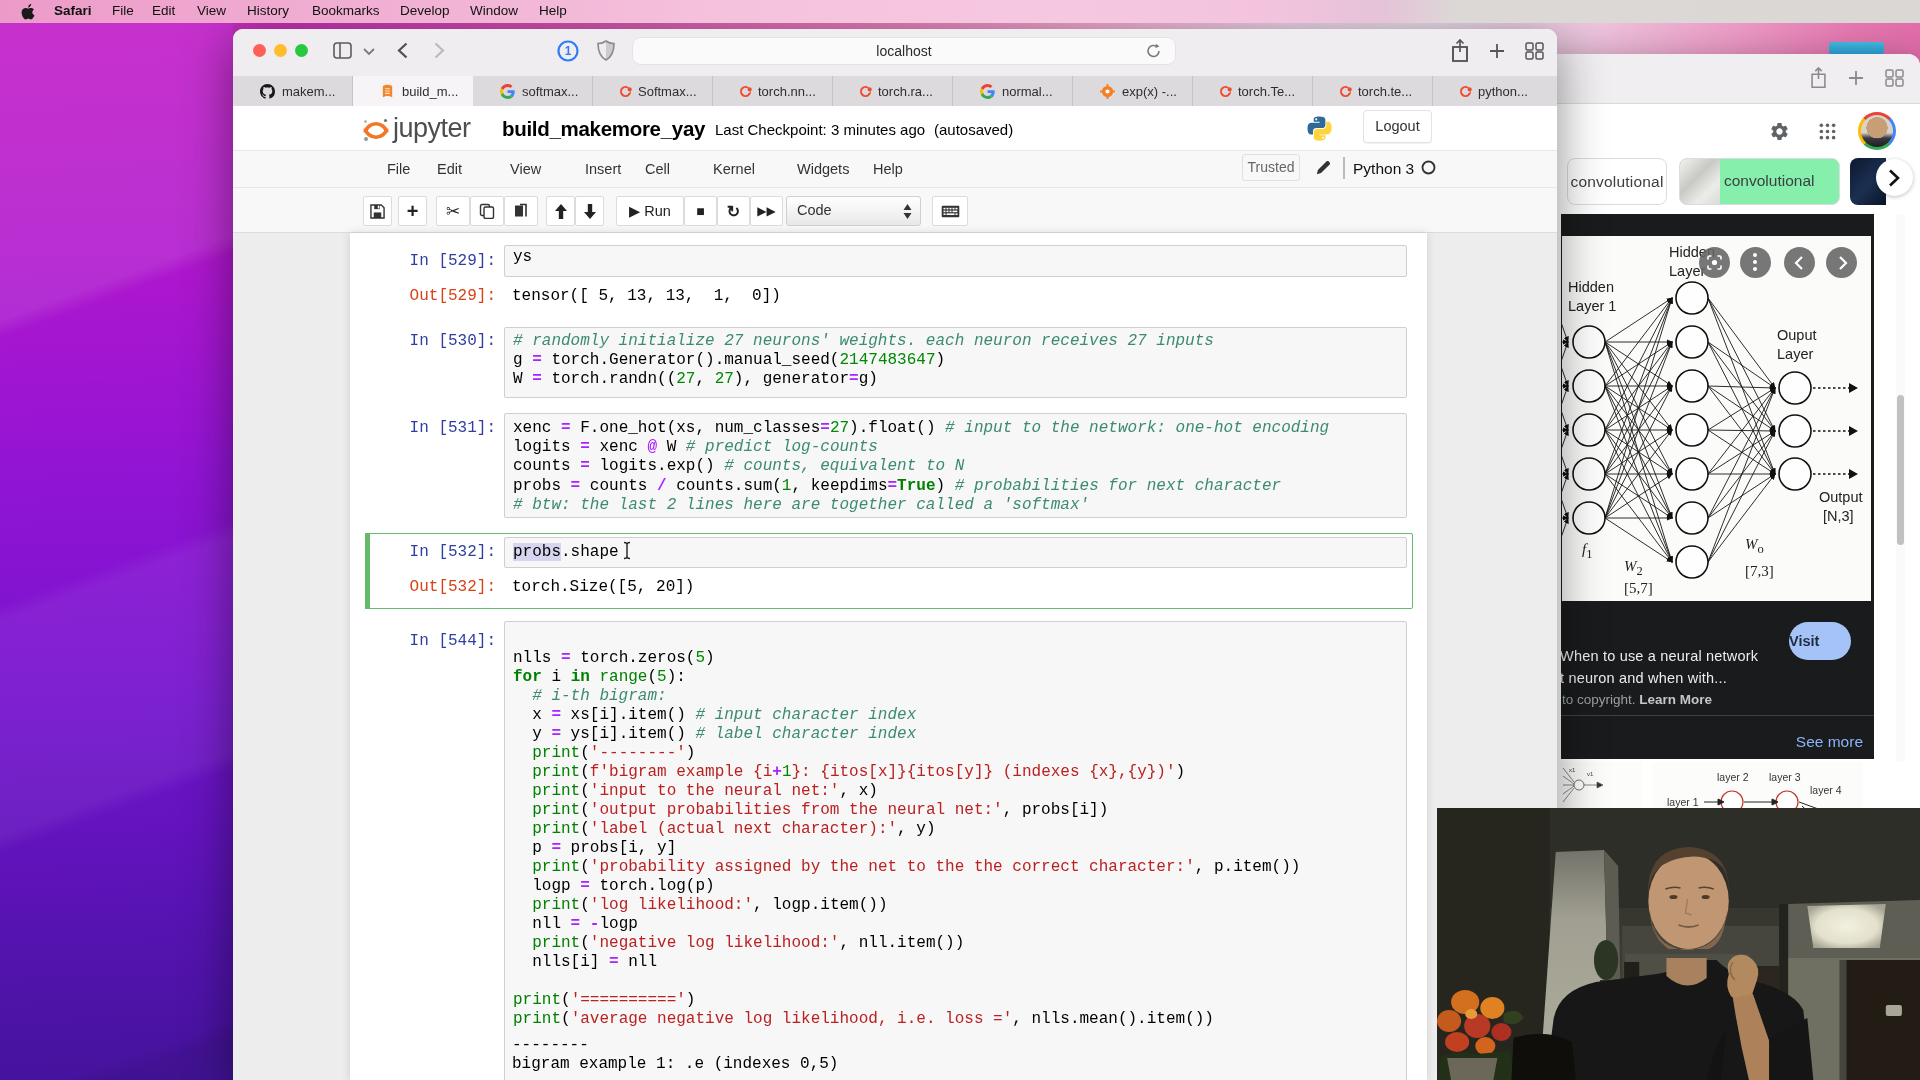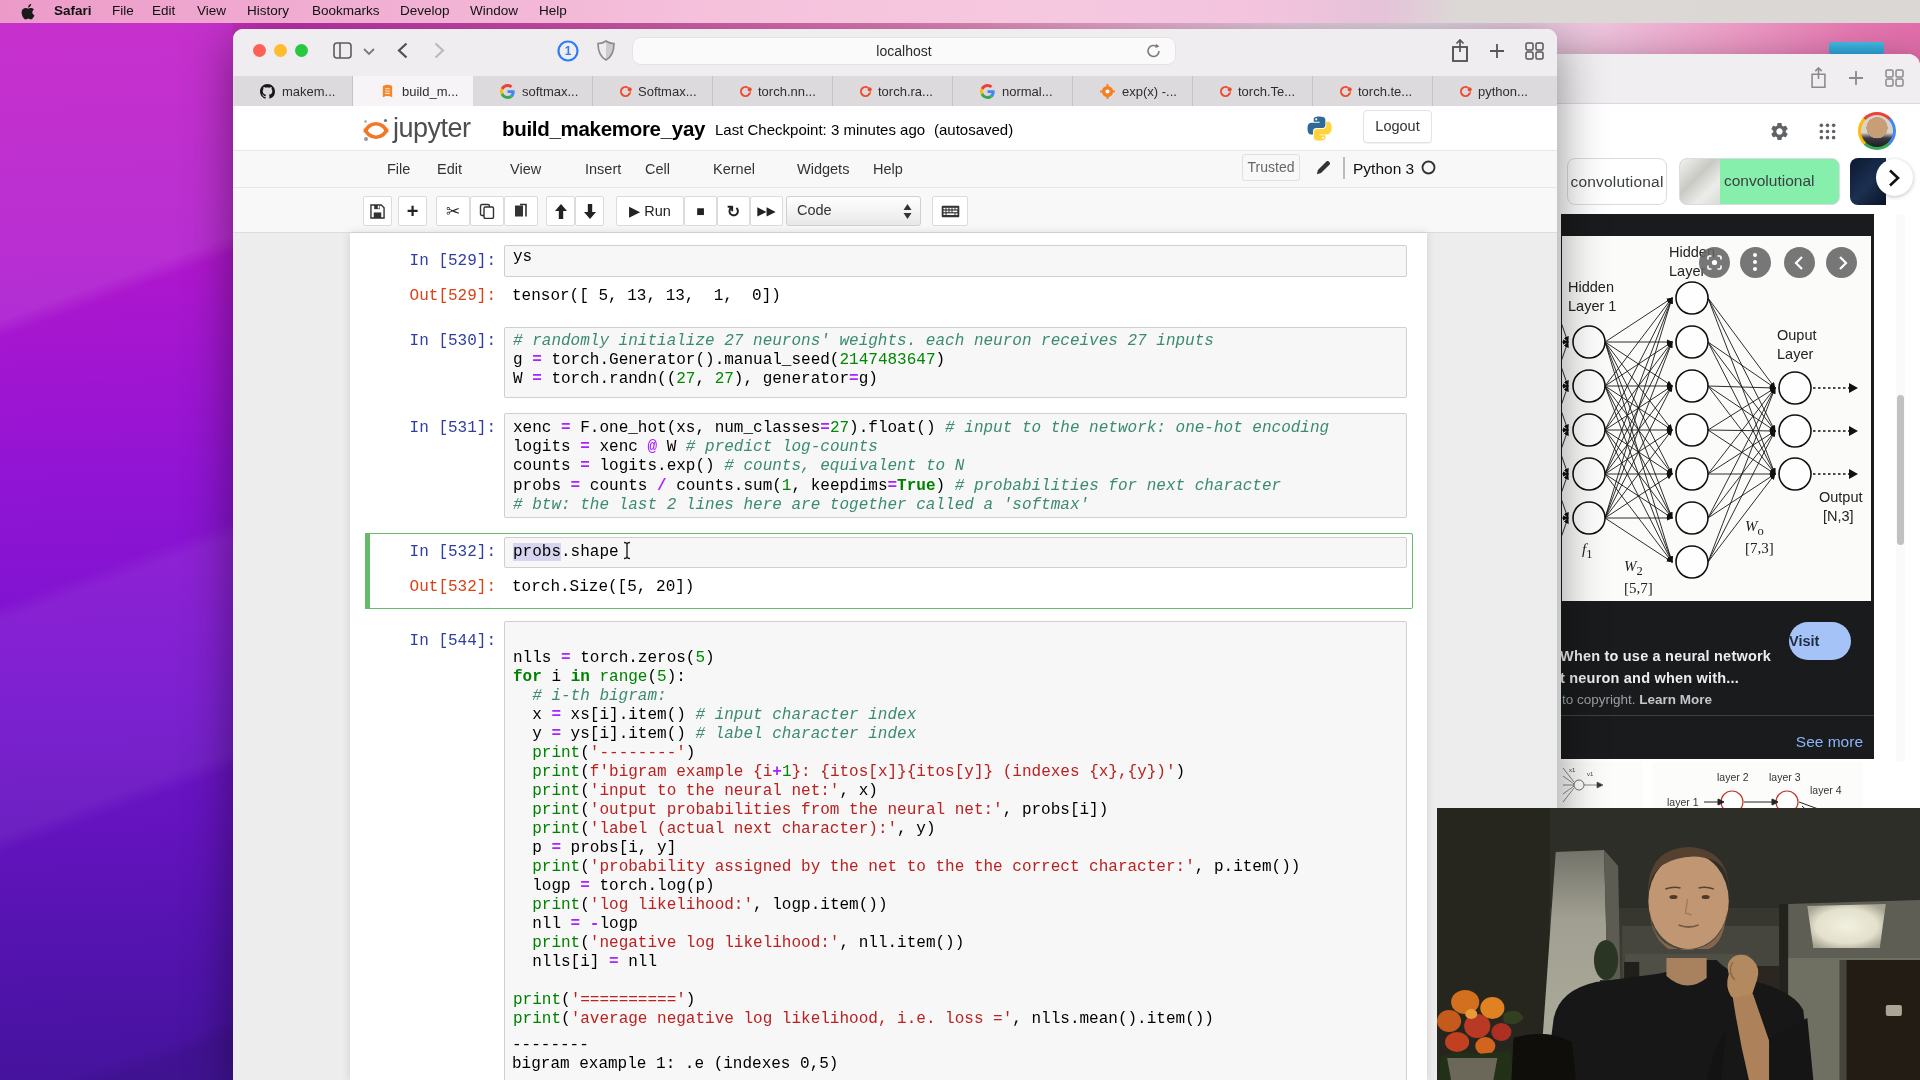--- a/index.html
+++ b/index.html
@@ -221,21 +221,21 @@
             <path d="M 291 190 l 9 5 l -9 5 z" fill="#111" stroke="none"></path>
 <line x1="255" y1="238" x2="291" y2="238" stroke-dasharray="2.5,2.5"></line>
             <path d="M 291 233 l 9 5 l -9 5 z" fill="#111" stroke="none"></path>
 </g>
 </svg>
    <div class="abs" style="left:6px;top:42px;font-size:14.5px;color:#222;line-height:19px">Hidden<br>Layer 1</div>
    <div class="abs" style="left:107px;top:7px;font-size:14.5px;color:#222;line-height:19px">Hidden<br>Layer</div>
    <div class="abs" style="left:215px;top:90px;font-size:14.5px;color:#222;line-height:19px">Ouput<br>Layer</div>
    <div class="abs" style="left:257px;top:252px;font-size:14.5px;color:#222;line-height:19px">Output<br>&nbsp;[N,3]</div>
    <div class="abs" style="left:62px;top:322px;font-size:15px;color:#222;line-height:17px;font-family:'Liberation Serif',serif"><i>W</i><sub>2</sub><br>[5,7]</div>
-   <div class="abs" style="left:183px;top:282px;font-size:15px;color:#222;line-height:17px;font-family:'Liberation Serif',serif"><i>W</i><sub>o</sub><br>[7,3]</div>
+   <div class="abs" style="left:183px;top:297px;font-size:15px;color:#222;line-height:22px;font-family:'Liberation Serif',serif"><i>W</i><sub>o</sub><br>[7,3]</div>
    <div class="abs" style="left:20px;top:305px;font-size:15px;color:#222;font-family:'Liberation Serif',serif"><i>f</i><sub>1</sub></div>
    <div class="abs" style="left:122px;top:364px;font-size:15px;color:#222;font-family:'Liberation Serif',serif"><i>f</i><sub>2</sub></div>
   </div>
   <div class="abs" style="left:138px;top:33px;width:31px;height:31px;border-radius:50%;background:rgba(100,100,100,.88)"></div>
   <svg class="abs" style="left:146px;top:41px" width="15" height="15" viewBox="0 0 15 15">
         <g fill="none" stroke="#fff" stroke-width="1.6">
           <path d="M1 4.5 V2.5 a1.5 1.5 0 0 1 1.5 -1.5 H4.5 M10.5 1 H12.5 a1.5 1.5 0 0 1 1.5 1.5 V4.5 M14 10.5 V12.5 a1.5 1.5 0 0 1 -1.5 1.5 H10.5 M4.5 14 H2.5 a1.5 1.5 0 0 1 -1.5 -1.5 V10.5"></path>
         </g>
         <circle cx="7.5" cy="7.5" r="2.6" fill="#fff"></circle>
       </svg>
@@ -243,21 +243,21 @@
   <div class="abs" style="left:192px;top:39px;width:4px;height:4px;border-radius:50%;background:#fff;box-shadow:0 7px 0 #fff,0 14px 0 #fff"></div>
   <div class="abs" style="left:223px;top:33px;width:31px;height:31px;border-radius:50%;background:rgba(100,100,100,.88)"></div>
   <svg class="abs" style="left:232px;top:41px" width="12" height="16" viewBox="0 0 12 16">
         <path d="M9 2 L3 8 L9 14" fill="none" stroke="#fff" stroke-width="2.2"></path>
       </svg>
   <div class="abs" style="left:265px;top:33px;width:31px;height:31px;border-radius:50%;background:rgba(100,100,100,.88)"></div>
   <svg class="abs" style="left:276px;top:41px" width="12" height="16" viewBox="0 0 12 16">
         <path d="M3 2 L9 8 L3 14" fill="none" stroke="#fff" stroke-width="2.2"></path>
       </svg>
   <div class="abs" style="left:228px;top:408px;width:62px;height:38px;border-radius:19px;background:#a6c3f7;color:#1f2b40;font-size:14.5px;font-weight:bold;text-align:left;line-height:38px">Visit</div>
-  <div class="abs" style="left:-1px;top:431px;font-size:14.5px;font-weight:bold;color:#eceded;line-height:22px;letter-spacing:.2px">When to use a neural network<br>t neuron and when with...</div>
+  <div class="abs" style="left:-1px;top:431px;font-size:14.5px;font-weight:normal;color:#eceded;line-height:22px;letter-spacing:.2px">When to use a neural network<br>t neuron and when with...</div>
   <div class="abs" style="left:1px;top:478px;font-size:13.5px;color:#9aa0a6">to copyright. <span style="color:#c3c7cb;font-weight:bold">Learn More</span></div>
   <div class="abs" style="left:0;top:501px;width:313px;height:1px;background:#3c4043"></div>
   <div class="abs" style="right:11px;top:519px;font-size:15.5px;color:#8ab4f8">See more</div>
  </div>
  <div id="thumbs" style="position:absolute;left:3px;top:0">
   <div class="abs" style="left:3px;top:708px;width:81px;height:100px;background:#fcfcfb">
    <svg width="81" height="46" viewBox="0 0 81 46">
           <g stroke="#555" stroke-width=".7" fill="none">
             <circle cx="18" cy="23" r="5" fill="#fff" stroke="#333"></circle>
             <path d="M2 6 L13 20 M2 14 L13 22 M2 23 L13 23 M2 32 L13 24 M2 40 L13 26"></path>

